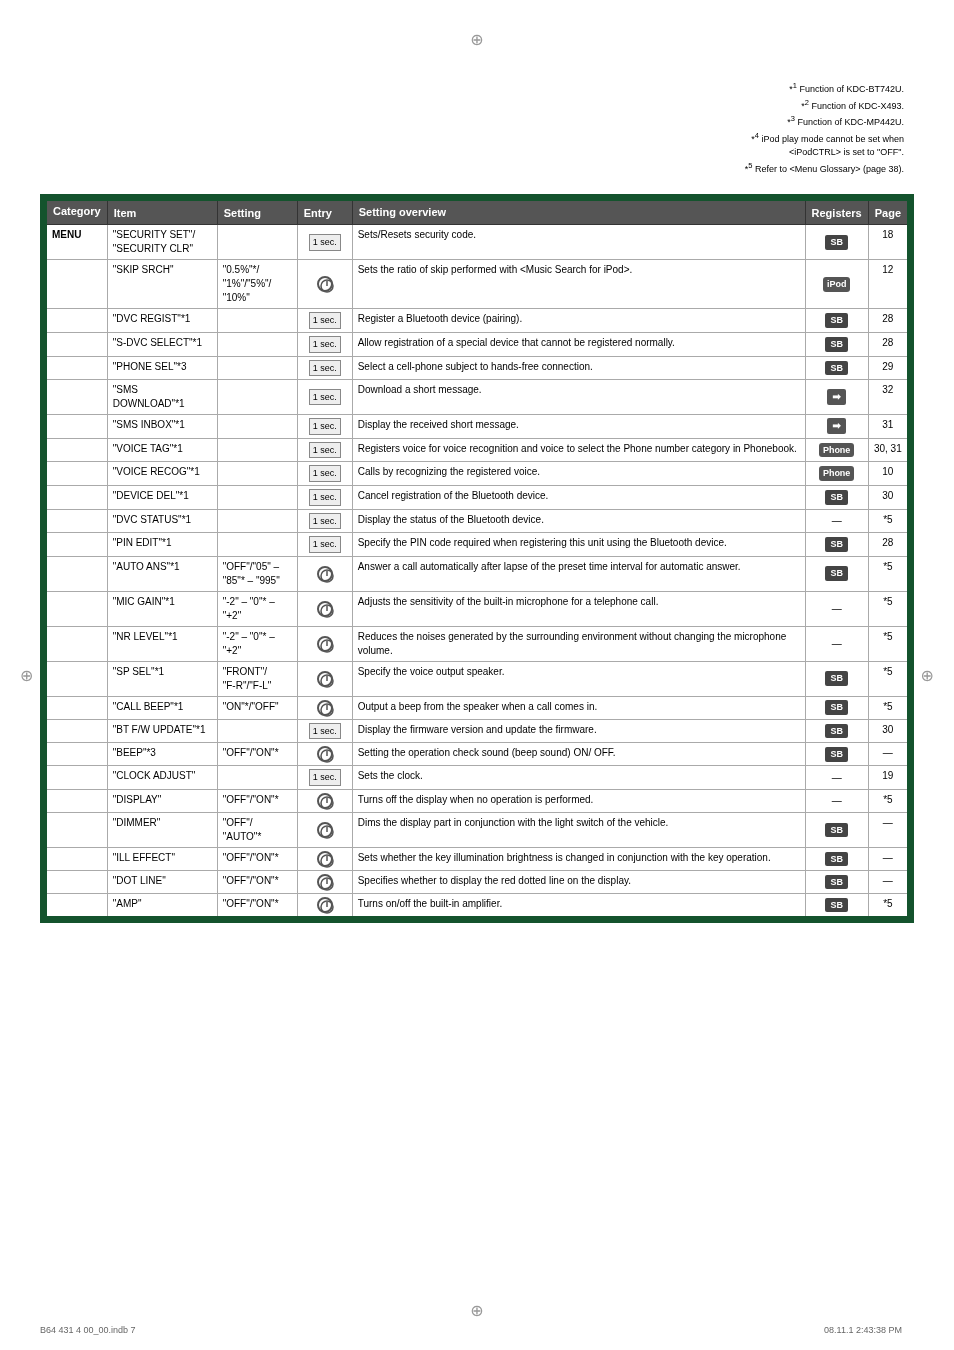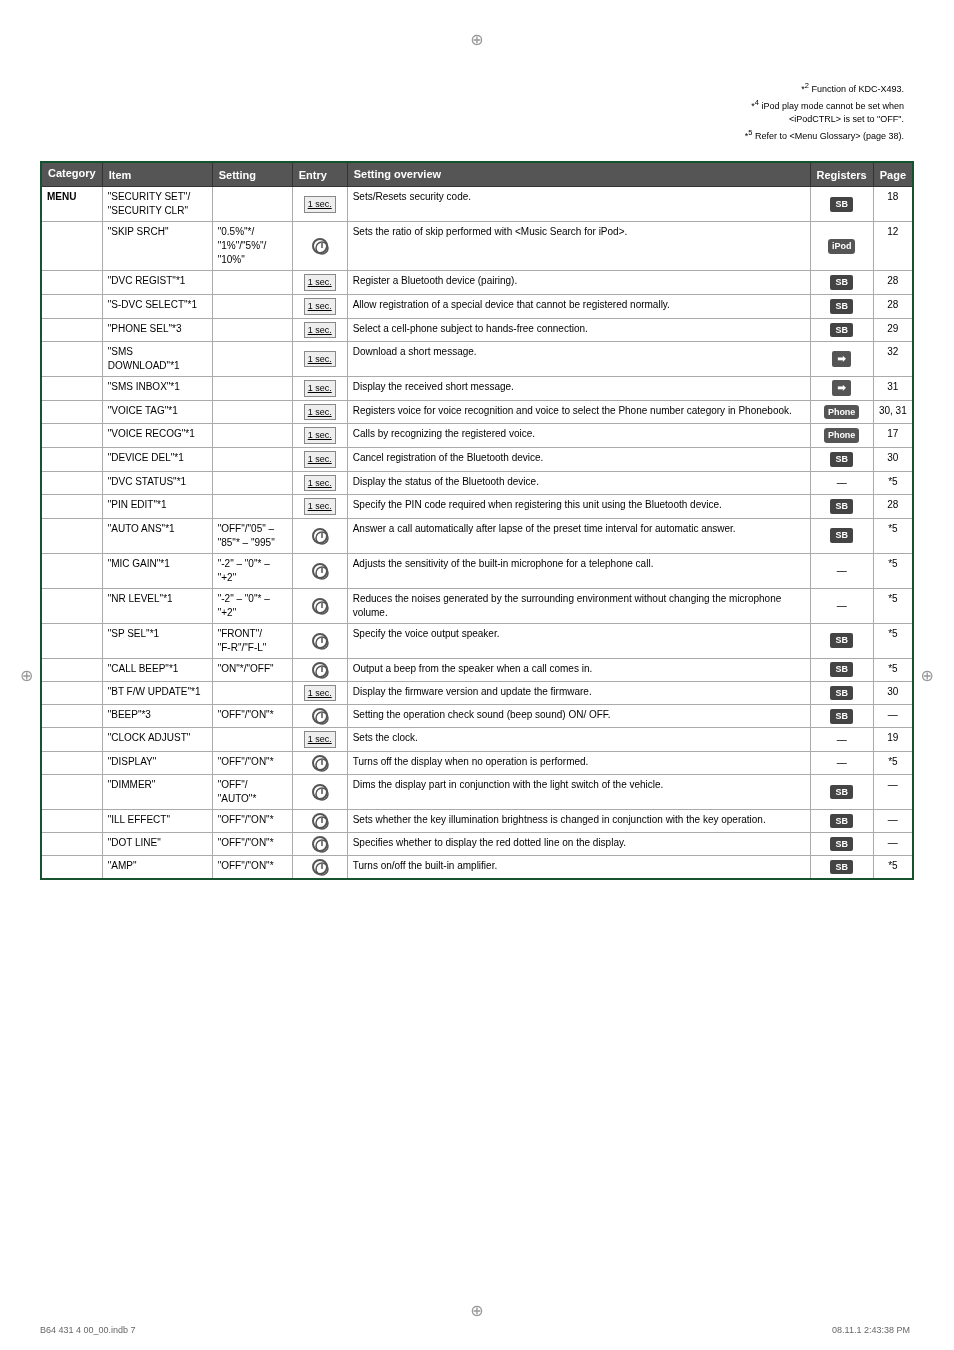--- a/index.html
+++ b/index.html
@@ -27,21 +27,21 @@
       line-height: 1.5;
       margin-bottom: 18px;
       padding-right: 10px;
       margin-top: 60px;
     }
 
     
     .main-table {
       width: 100%;
       border-collapse: collapse;
-      border: 2px solid #14532d;
+      border: 7px solid #14532d;
     }
 
     .main-table th {
       background: #555;
       color: #fff;
       font-size: 11px;
       font-weight: bold;
       padding: 4px 6px;
       border: 1px solid #333;
       text-align: left;
@@ -111,21 +111,20 @@
     .badge-phone { background: #555; color: #fff; border-radius: 3px; }
     .badge-arrow { background: #555; color: #fff; }
 
     
     .entry-sec {
       display: inline-block;
       border: 1px solid #888;
       padding: 1px 3px;
       font-size: 9px;
       background: #eee;
-      text-decoration: underline;
     }
 
     .next-page {
       font-weight: bold;
       font-size: 11px;
       text-align: right;
       margin-top: 10px;
       margin-right: 10px;
     }
 
@@ -184,37 +183,39 @@
       position: absolute;
       bottom: 15px;
       left: 40px;
       font-size: 9px;
       color: #666;
     }
 
     .date-info {
       position: absolute;
       bottom: 15px;
-      right: 44px;
+      right: 52px;
       font-size: 9px;
       color: #666;
     }
   </style>
 </head>
 <body>
 
 <div class="page-container">
 
   <div class="reg-mark-top">⊕</div>
   <div class="reg-mark-bottom">⊕</div>
   <div class="reg-mark-left">⊕</div>
   <div class="reg-mark-right">⊕</div>
 
   <div class="header-notes">
+    <div>*<sup>1</sup> Function of KDC-BT742U.</div>
     <div>*<sup>2</sup> Function of KDC-X493.</div>
+    <div>*<sup>3</sup> Function of KDC-MP442U.</div>
     <div>*<sup>4</sup> iPod play mode cannot be set when</div>
     <div>&nbsp;&nbsp;&nbsp;&lt;iPodCTRL&gt; is set to "OFF".</div>
     <div>*<sup>5</sup> Refer to &lt;Menu Glossary&gt; (page 38).</div>
   </div>
 
   <table class="main-table">
     <thead>
       <tr>
         <th class="category-cell">Category</th>
         <th class="item-cell">Item</th>
@@ -304,21 +305,21 @@
           <td class="condition-cell" style="text-align: center; vertical-align: middle;"><span class="badge badge-phone" style="background: rgb(85, 85, 85); color: rgb(255, 255, 255); padding: 1px 4px; border-radius: 3px; font-size: 9px; font-weight: bold;">Phone</span></td>
           <td class="page-num-cell">30, 31</td>
         </tr>
         <tr>
           <td class="category-cell"></td>
           <td class="item-cell" style="white-space: pre-line;">"VOICE RECOG"*1</td>
           <td class="setting-cell" style="white-space: pre-line;"></td>
           <td class="entry-cell" style="text-align: center; vertical-align: middle;"><span class="entry-sec">1 sec.</span></td>
           <td class="overview-cell">Calls by recognizing the registered voice.</td>
           <td class="condition-cell" style="text-align: center; vertical-align: middle;"><span class="badge badge-phone" style="background: rgb(85, 85, 85); color: rgb(255, 255, 255); padding: 1px 4px; border-radius: 3px; font-size: 9px; font-weight: bold;">Phone</span></td>
-          <td class="page-num-cell">17</td>
+          <td class="page-num-cell">10</td>
         </tr>
         <tr>
           <td class="category-cell"></td>
           <td class="item-cell" style="white-space: pre-line;">"DEVICE DEL"*1</td>
           <td class="setting-cell" style="white-space: pre-line;"></td>
           <td class="entry-cell" style="text-align: center; vertical-align: middle;"><span class="entry-sec">1 sec.</span></td>
           <td class="overview-cell">Cancel registration of the Bluetooth device.</td>
           <td class="condition-cell" style="text-align: center; vertical-align: middle;"><span class="badge badge-sb" style="background: rgb(68, 68, 68); color: rgb(255, 255, 255); padding: 1px 5px; border-radius: 2px; font-size: 9px; font-weight: bold;">SB</span></td>
           <td class="page-num-cell">30</td>
         </tr>

